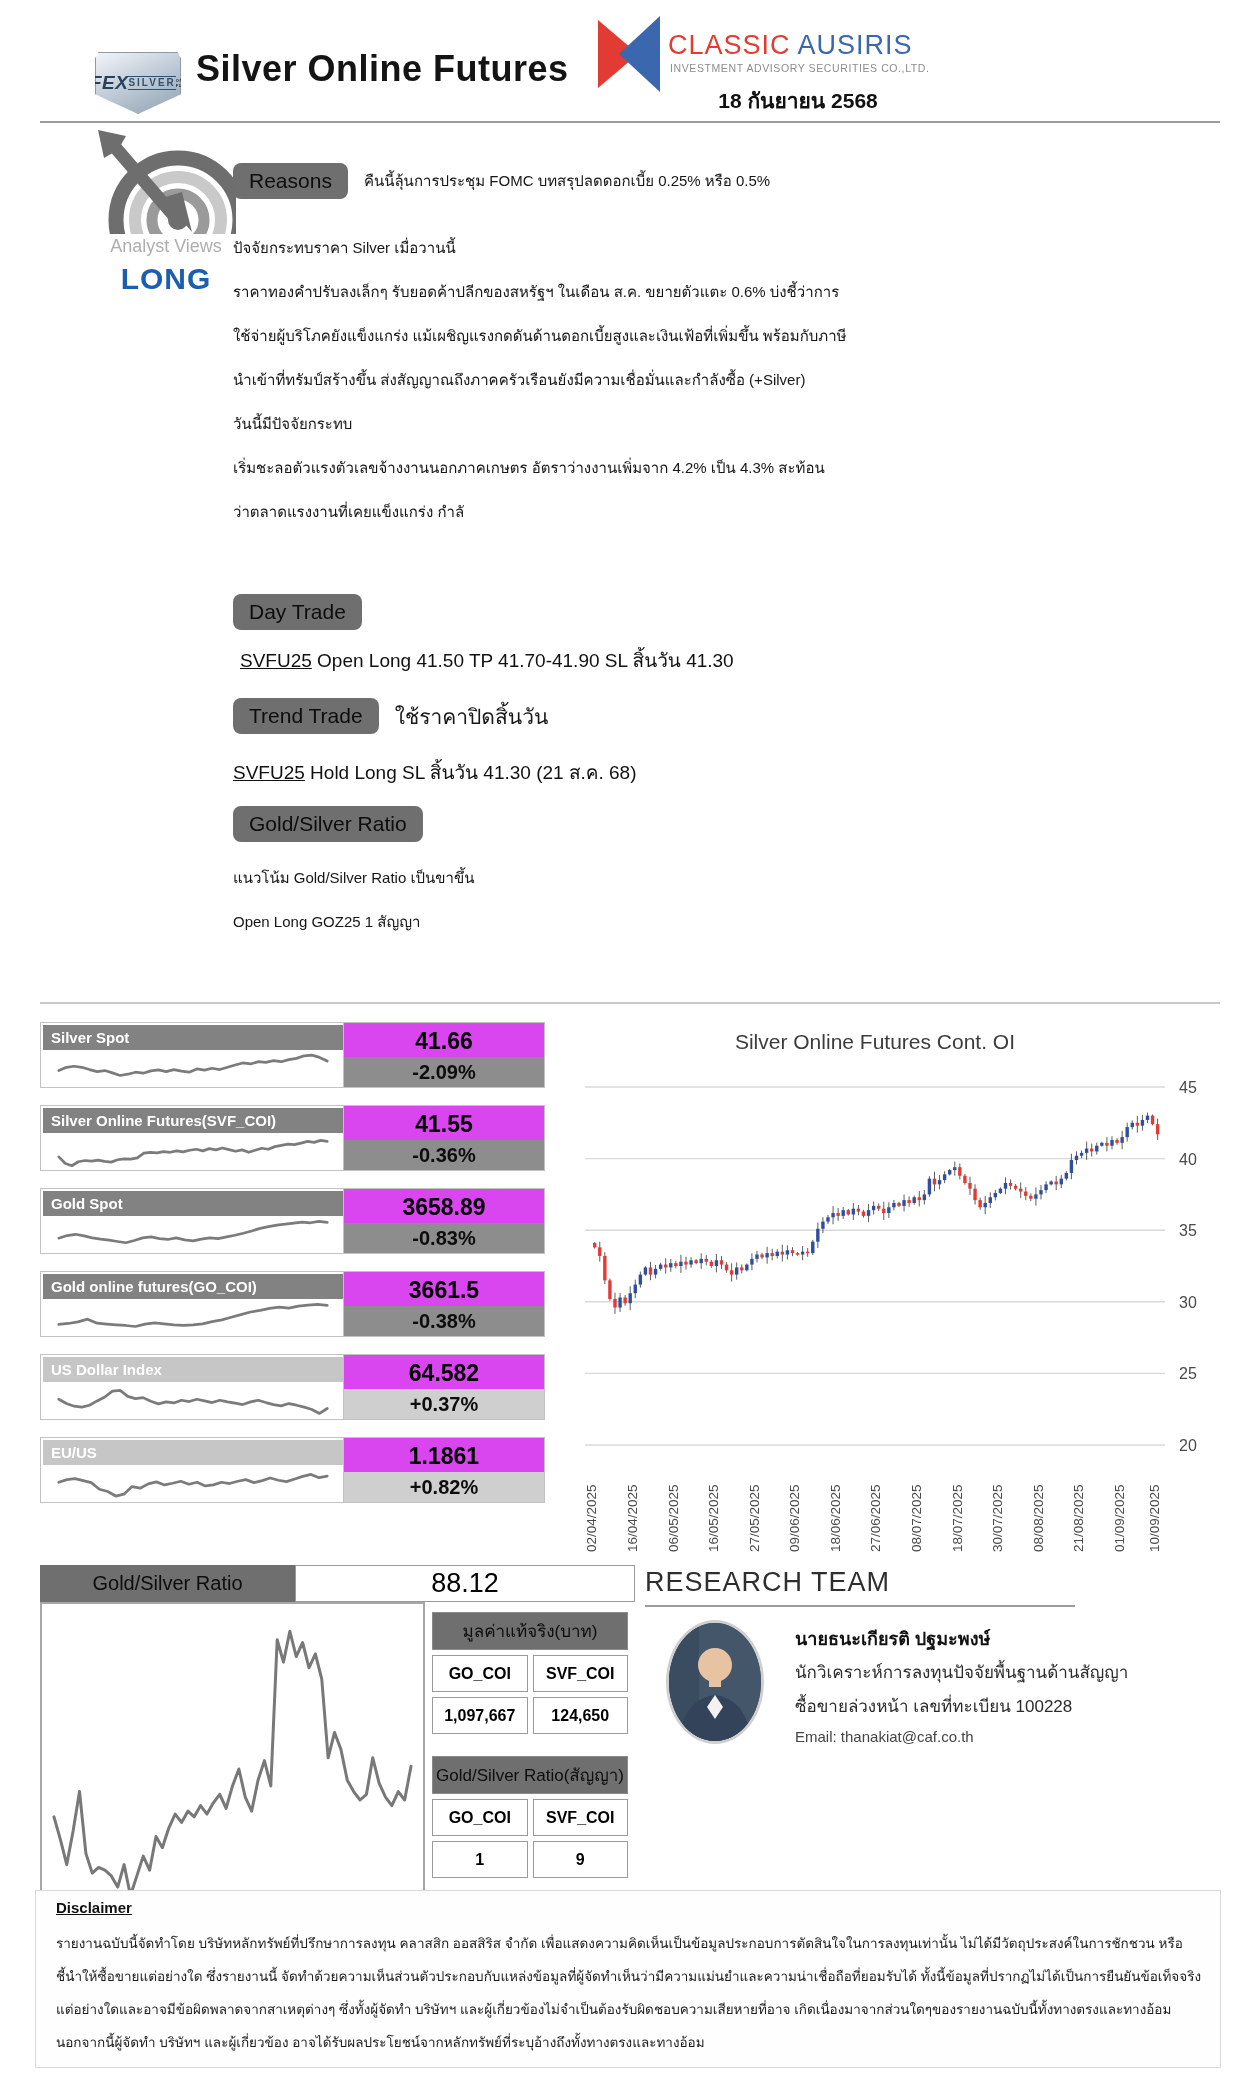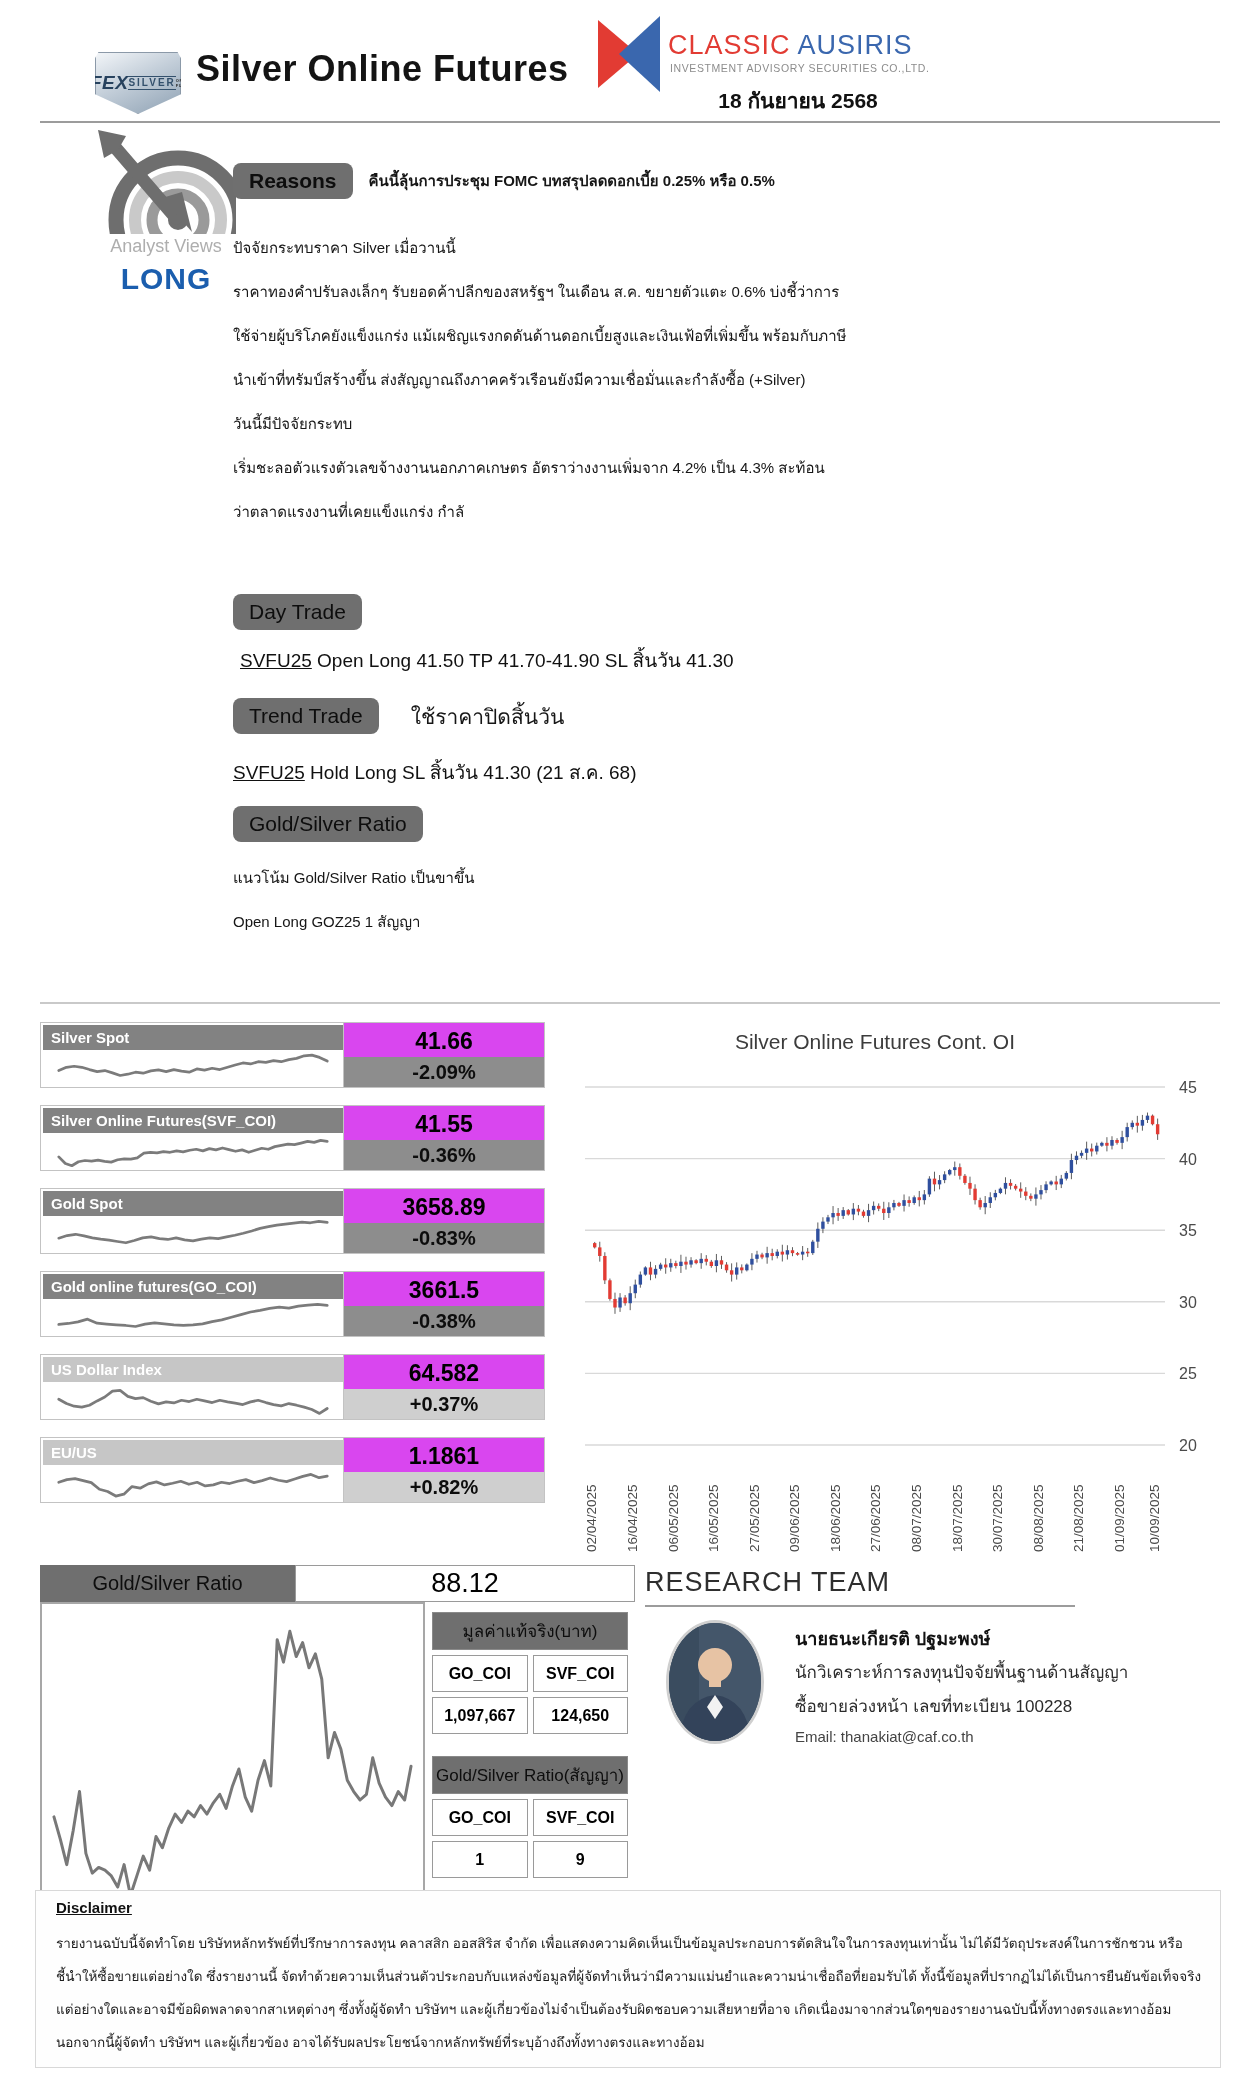--- a/index.html
+++ b/index.html
@@ -21,27 +21,27 @@
   .report-date { left:668px; top:84px; width:260px; text-align:center; font-size:21px; font-weight:bold; }
   .header-rule { left:40px; top:121px; width:1180px; height:2px; background:#9c9c9c; }
 
   
   .analyst-caption { left:100px; top:236px; width:132px; text-align:center; font-size:18px; color:#aeaeae; }
   .analyst-view { left:100px; top:262px; width:132px; text-align:center; font-size:30px; font-weight:bold; letter-spacing:1px; }
 
   
   .badge { display:inline-block; background:#6f6f6f; color:#0d0d0d; border-radius:8px; padding:6px 16px; font-size:21px; }
   .t-line { font-size:15px; white-space:nowrap; color:#161616; }
-  .reasons-row { left:233px; top:163px; display:flex; align-items:center; gap:16px;font-weight:bold; }
+  .reasons-row { left:233px; top:163px; display:flex; align-items:center; gap:16px; }
   .reasons-lines { left:233px; top:226px; line-height:44px; }
   .trade-line { font-size:19px; white-space:nowrap; }
   .sym { text-decoration:underline; }
   .day-badge { left:233px; top:594px; }
   .day-line { left:240px; top:645px; }
-  .trend-row { left:233px; top:698px; display:flex; align-items:center; gap:32px; }
+  .trend-row { left:233px; top:698px; display:flex; align-items:center; gap:16px; }
   .trend-line { left:233px; top:757px; }
   .gsr-badge { left:233px; top:806px; }
   .gsr-lines { left:233px; top:856px; line-height:44px; }
   .section-rule { left:40px; top:1002px; width:1180px; height:2px; background:#c9c9c9; }
 
   
   .mrow { left:40px; width:505px; height:66px; border:1px solid #c3c3c3; background:#fff; }
   .mrow .hdr { position:absolute; left:2px; top:2px; width:300px; height:25px; line-height:25px; padding-left:8px; font-size:15px; font-weight:bold; color:#fff; }
   .mrow .hdr.dark { background:#828282; }
   .mrow .hdr.light { background:#c6c6c6; }

